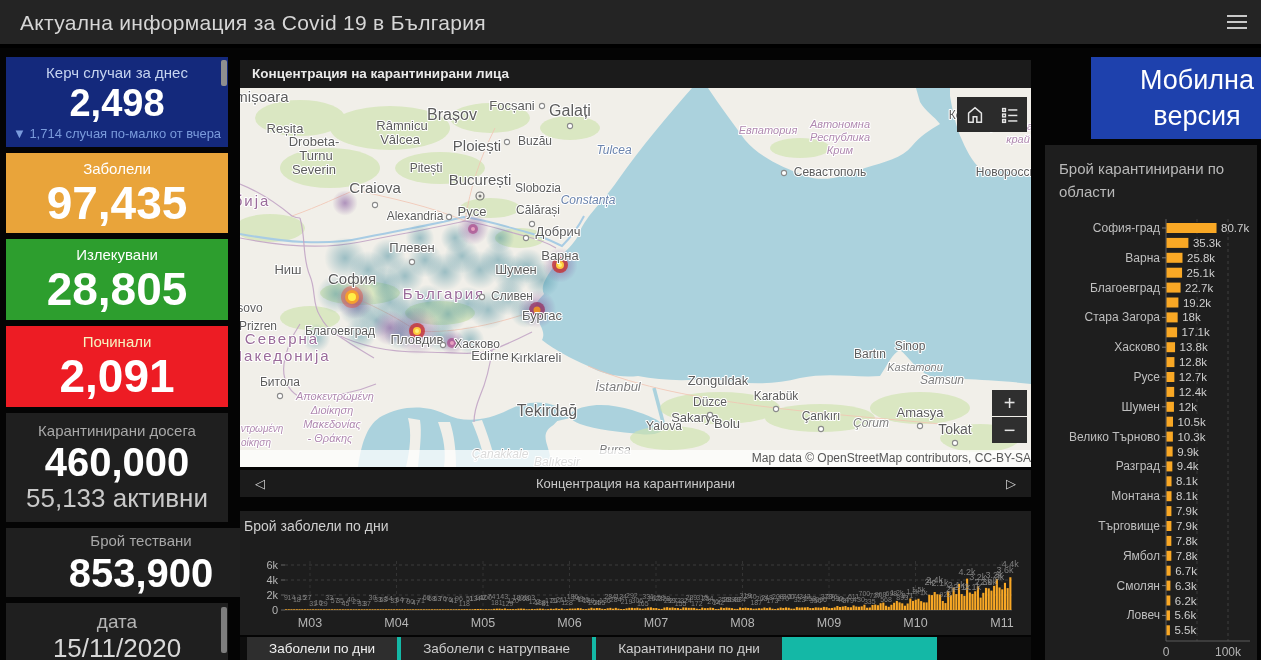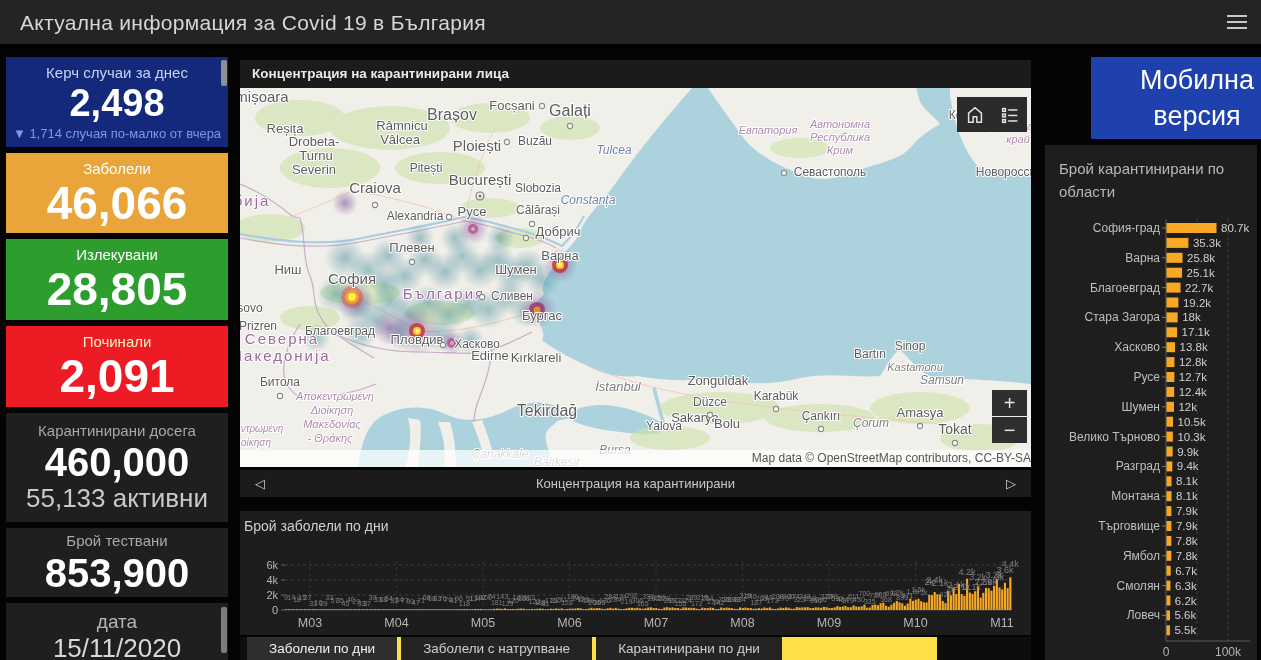--- a/index.html
+++ b/index.html
@@ -22,21 +22,21 @@
   .card-new-cases .v{font-size:38px;}
   .card-infected{top:153px;height:80px;}
   .card-infected .v{font-size:46px;}
   .card-recovered{top:239px;height:81px;}
   .card-recovered .v{font-size:46px;}
   .card-deceased{top:326px;height:81px;}
   .card-deceased .v{font-size:46px;}
   .card-quarantined{top:413px;height:109px;}
   .card-quarantined .v{font-size:40px;}
   .card-quarantined .sub{font-size:26px;color:#c9c9c9;}
-  .card-tested{top:528px;height:69px;}
+  .card-tested{top:528px;height:69px;padding-left:24px;}
   .card-tested .v{font-size:40px;}
   .card-date{top:603px;height:57px;justify-content:flex-start;padding-top:6px;box-sizing:border-box;}
   .card-date .t{font-size:19px;}
   .card-date .v{font-size:26px;font-weight:400;color:#d8d8d8;}
   .sliver{position:absolute;width:6px;background:#8f8f8f;border-radius:2px;}
 
   
   .map-panel{position:absolute;left:240px;top:60px;width:791px;height:407px;background:#1b1b1b;}
   .map-title{height:28px;line-height:28px;padding-left:12px;font-size:13.5px;font-weight:700;color:#e9e9e9;background:#1b1b1b;}
   .map-body{position:relative;width:791px;height:379px;background:#f1efe9;overflow:hidden;}
@@ -58,21 +58,21 @@
   .car-arrow{width:40px;text-align:center;color:#d5d5d5;font-size:13px;cursor:pointer;}
   .car-label{flex:1;text-align:center;color:#c9c9c9;font-size:13px;}
 
   
   .chart-panel{position:absolute;left:240px;top:511px;width:791px;height:124px;background:#1d1d1d;}
   .chart-title{position:absolute;left:4px;top:7px;font-size:14px;color:#cfcfcf;}
   #daily-svg{position:absolute;left:0;top:40px;}
 
   
   .tabs-strip{position:absolute;left:240px;top:637px;width:791px;height:23px;background:#0d0d0d;}
-  .tabs-inner{position:absolute;left:7px;top:0;height:23px;width:690px;background:#fde047;display:flex;text-align:center;}
+  .tabs-inner{position:absolute;left:7px;top:0;height:23px;width:690px;background:#14b8a6;display:flex;text-align:center;}
   .tab{height:23px;line-height:23px;padding:0 22px;font-size:13.5px;color:#cfcfcf;background:#242424;margin-right:4px;cursor:pointer;white-space:nowrap;}
   .tab.active{background:#2e2e2e;color:#f2f2f2;}
 
   
   .mobile-btn{position:absolute;left:1045px;top:57px;width:212px;height:82px;background:#1e41ad;color:#fff;
               font-size:27px;line-height:1.35;display:flex;align-items:center;justify-content:center;text-align:center;cursor:pointer;padding:0 30px;box-sizing:border-box;margin-left:46px;}
   .region-panel{position:absolute;left:1045px;top:145px;width:212px;height:515px;background:#1e1e1e;}
   .region-title{padding:12px 14px 0 14px;font-size:15px;line-height:1.55;color:#b8b8b8;}
   #region-svg{position:absolute;left:0;top:62px;}
 </style>
@@ -89,21 +89,21 @@
 </div>
 
 <div id="left-cards">
     <div class="card card-new-cases" style="background: rgb(20, 41, 124);">
       <div class="t" style="color: rgb(198, 212, 240);">Керч случаи за днес</div>
       <div class="v">2,498</div>
       <div class="d" style="color: rgb(122, 155, 220);">▼ 1,714 случая по-малко от вчера</div>
     </div>
     <div class="card card-infected" style="background: rgb(233, 164, 58);">
       <div class="t" style="color: rgb(255, 255, 255);">Заболели</div>
-      <div class="v">46,066</div>
+      <div class="v">97,435</div>
     </div>
     <div class="card card-recovered" style="background: rgb(45, 158, 46);">
       <div class="t" style="color: rgb(255, 255, 255);">Излекувани</div>
       <div class="v">28,805</div>
     </div>
     <div class="card card-deceased" style="background: rgb(237, 28, 36);">
       <div class="t" style="color: rgb(247, 243, 192);">Починали</div>
       <div class="v">2,091</div>
     </div>
     <div class="card card-quarantined" style="background: rgb(31, 31, 31);">

